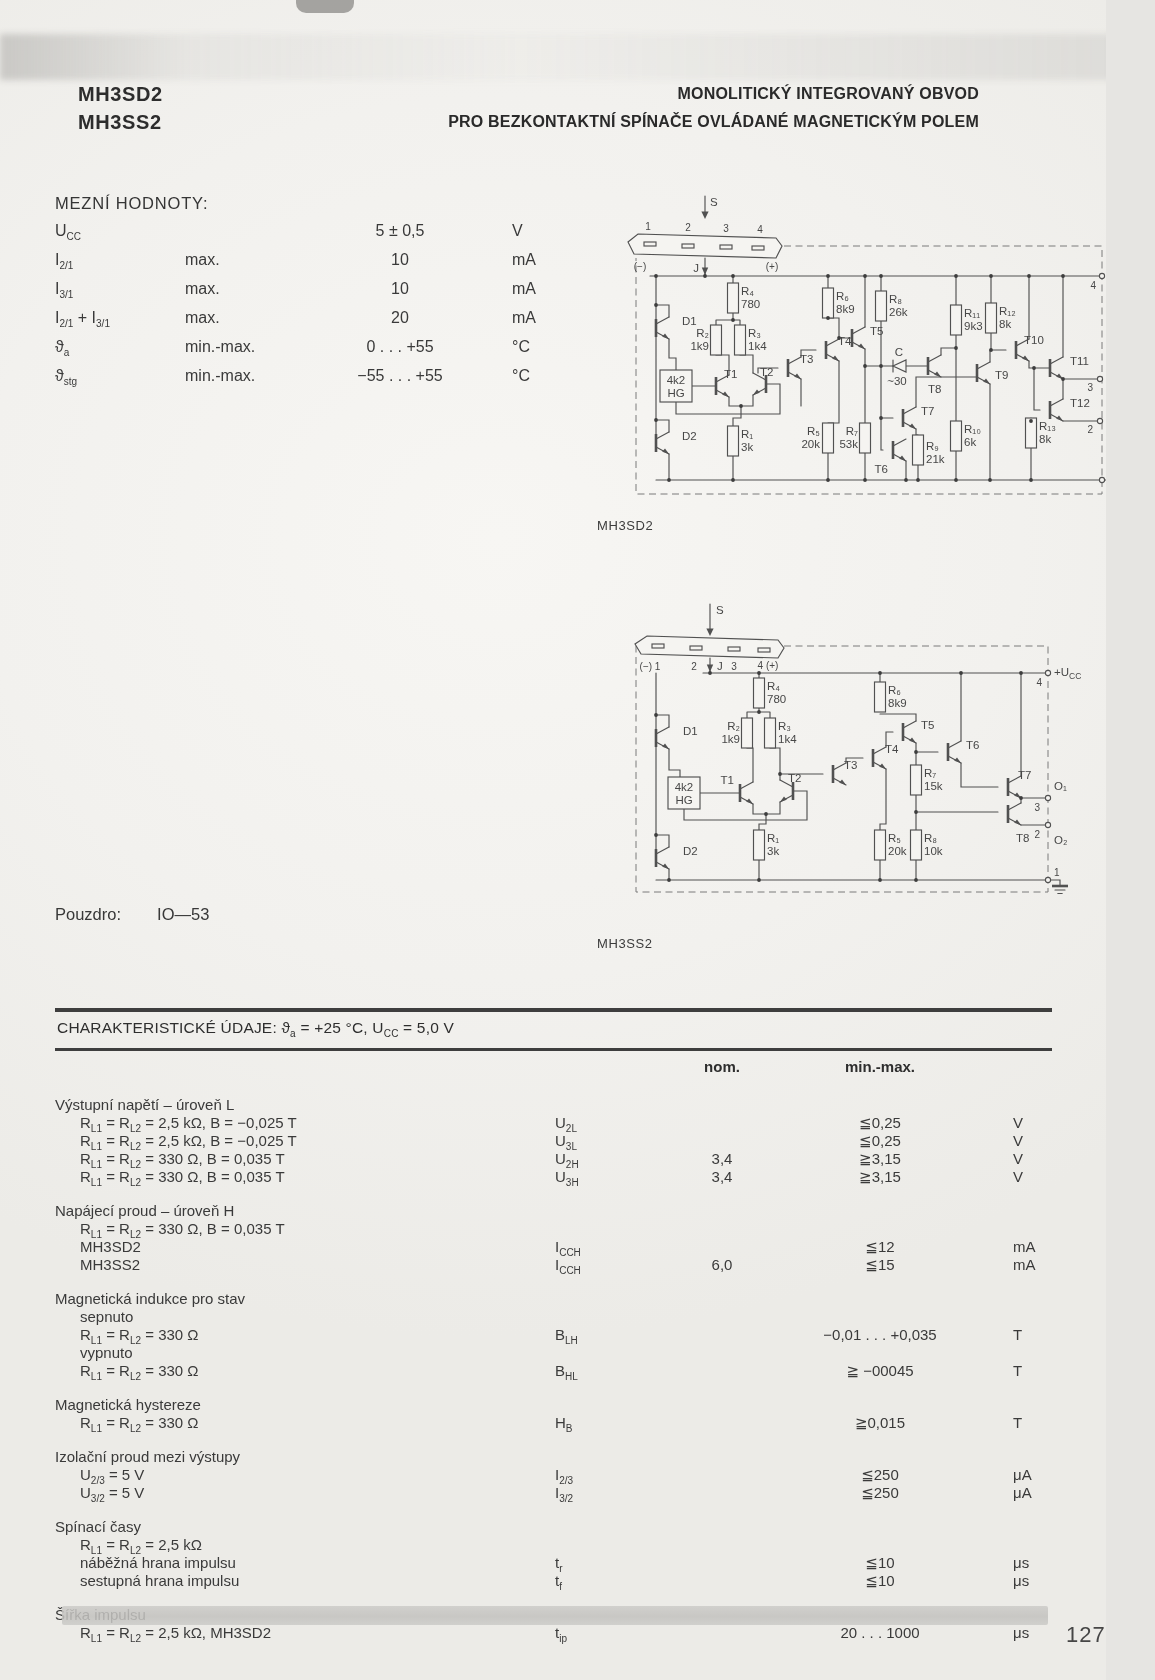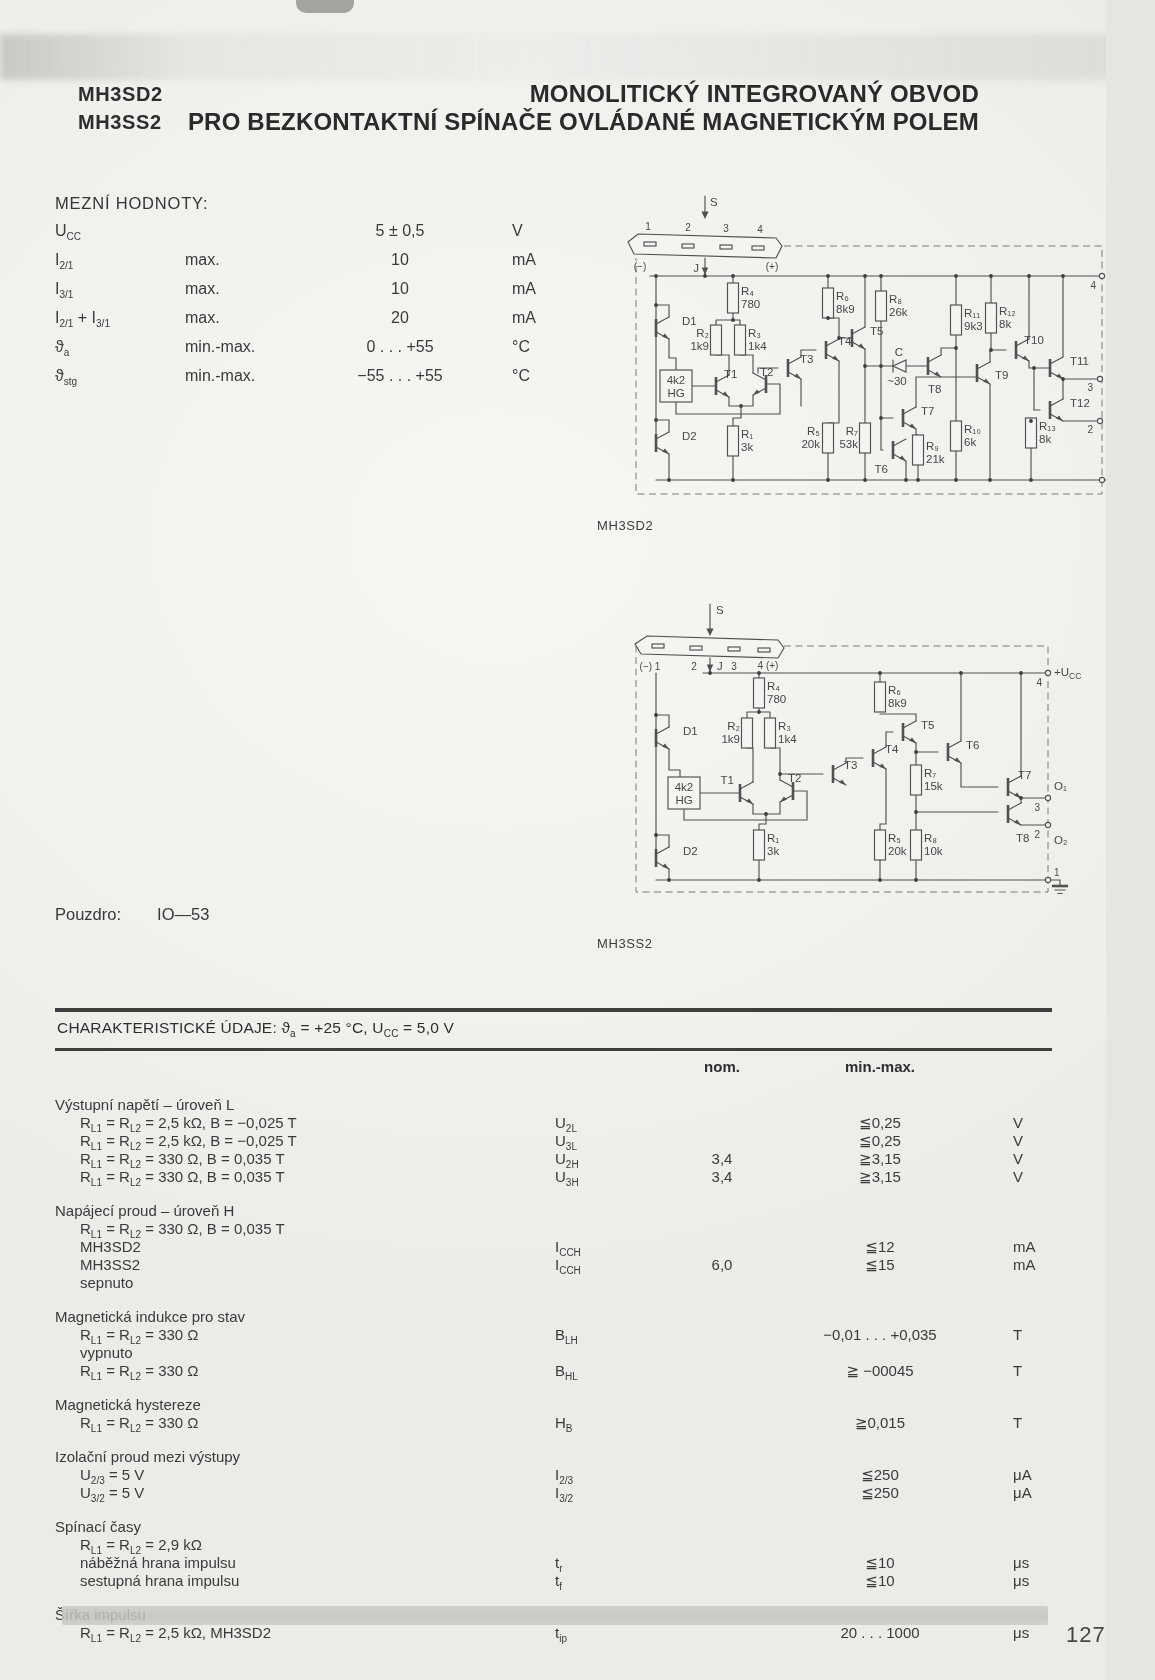--- a/index.html
+++ b/index.html
@@ -5,21 +5,21 @@
   html,body{margin:0;padding:0;background:#e6e5e2;}
   .page{position:relative;width:1106px;height:1680px;overflow:hidden;
     background:radial-gradient(ellipse 950px 800px at 45% 32%, #f7f6f3 0%, #f2f1ee 55%, #ecebe7 100%);
     font-family:"Liberation Sans",sans-serif;color:#383838;}
   .abs{position:absolute;}
   .band{left:0;top:34px;width:1155px;height:46px;
     background:linear-gradient(90deg,rgba(165,164,161,.5),rgba(205,204,201,.28) 16%,rgba(220,219,216,.15) 45%,rgba(185,184,181,.32) 100%);
     filter:blur(3px);}
   .smudge{left:296px;top:0;width:58px;height:13px;background:#8b8a87;opacity:.75;border-radius:0 0 10px 10px;}
   .parts{left:78px;top:80px;font-size:20px;font-weight:bold;letter-spacing:.6px;color:#2d2d2d;line-height:28px;}
-  .title{right:127px;top:80px;text-align:right;font-size:24px;font-weight:bold;letter-spacing:.2px;color:#2a2a2a;line-height:28px;}
+  .title{right:127px;top:80px;text-align:right;font-size:16px;font-weight:bold;letter-spacing:.2px;color:#2a2a2a;line-height:28px;}
   .h-limits{left:55px;top:194px;font-size:16.5px;letter-spacing:.8px;color:#353535;}
   .limits{left:55px;top:222px;width:570px;font-size:16px;color:#3a3a3a;}
   .lrow{position:relative;height:29px;}
   .lrow span{position:absolute;top:0;white-space:nowrap;}
   .ls{left:0;} .lq{left:130px;} .lv{left:250px;width:190px;text-align:center;} .lu{left:457px;}
   sub{font-size:10px;}
   i{font-style:normal;}
   .caption{font-size:13px;letter-spacing:.6px;color:#3c3c3c;}
   .pouzdro{left:55px;top:905px;font-size:16.5px;color:#383838;}
   .pouzdro .val{margin-left:36px;}
@@ -485,25 +485,25 @@
         <span class="cm">≦12</span>
         <span class="cu">mA</span>
     </div>
     <div class="crow">
       <span class="cd"><i>MH3SS2</i></span>
       <span class="cs"><i>I</i><sub>CCH</sub></span>
       <span class="cn">6,0</span>
         <span class="cm">≦15</span>
         <span class="cu">mA</span>
     </div>
+    <div class="crow g">
+        <span class="cd"><i>Magnetická indukce pro stav</i></span>
+      </div>
     <div class="crow">
         <span class="cd"><i>sepnuto</i></span>
-      </div>
-    <div class="crow g">
-        <span class="cd"><i>Magnetická indukce pro stav</i></span>
       </div>
     <div class="crow">
       <span class="cd"><i>R</i><sub>L1</sub><i> = R</i><sub>L2</sub><i> = 330 Ω</i></span>
       <span class="cs"><i>B</i><sub>LH</sub></span>
       <span class="cn"></span>
         <span class="cm">−0,01 . . . +0,035</span>
         <span class="cu">T</span>
     </div>
     <div class="crow">
         <span class="cd"><i>vypnuto</i></span>
@@ -539,21 +539,21 @@
       <span class="cd"><i>U</i><sub>3/2</sub><i> = 5 V</i></span>
       <span class="cs"><i>I</i><sub>3/2</sub></span>
       <span class="cn"></span>
         <span class="cm">≦250</span>
         <span class="cu">μA</span>
     </div>
     <div class="crow g">
         <span class="cd"><i>Spínací časy</i></span>
       </div>
     <div class="crow">
-      <span class="cd"><i>R</i><sub>L1</sub><i> = R</i><sub>L2</sub><i> = 2,9 kΩ</i></span>
+      <span class="cd"><i>R</i><sub>L1</sub><i> = R</i><sub>L2</sub><i> = 2,5 kΩ</i></span>
     </div>
     <div class="crow">
       <span class="cd"><i>náběžná hrana impulsu</i></span>
       <span class="cs"><i>t</i><sub>r</sub></span>
       <span class="cn"></span>
         <span class="cm">≦10</span>
         <span class="cu">μs</span>
     </div>
     <div class="crow">
       <span class="cd"><i>sestupná hrana impulsu</i></span>

